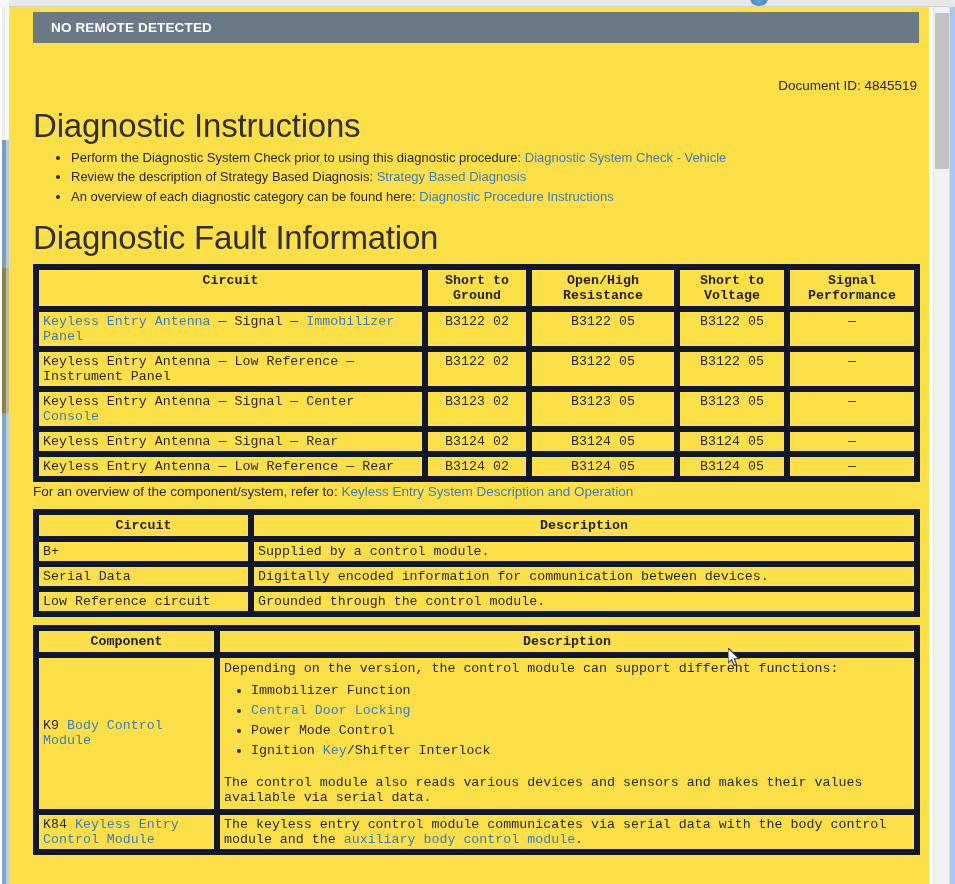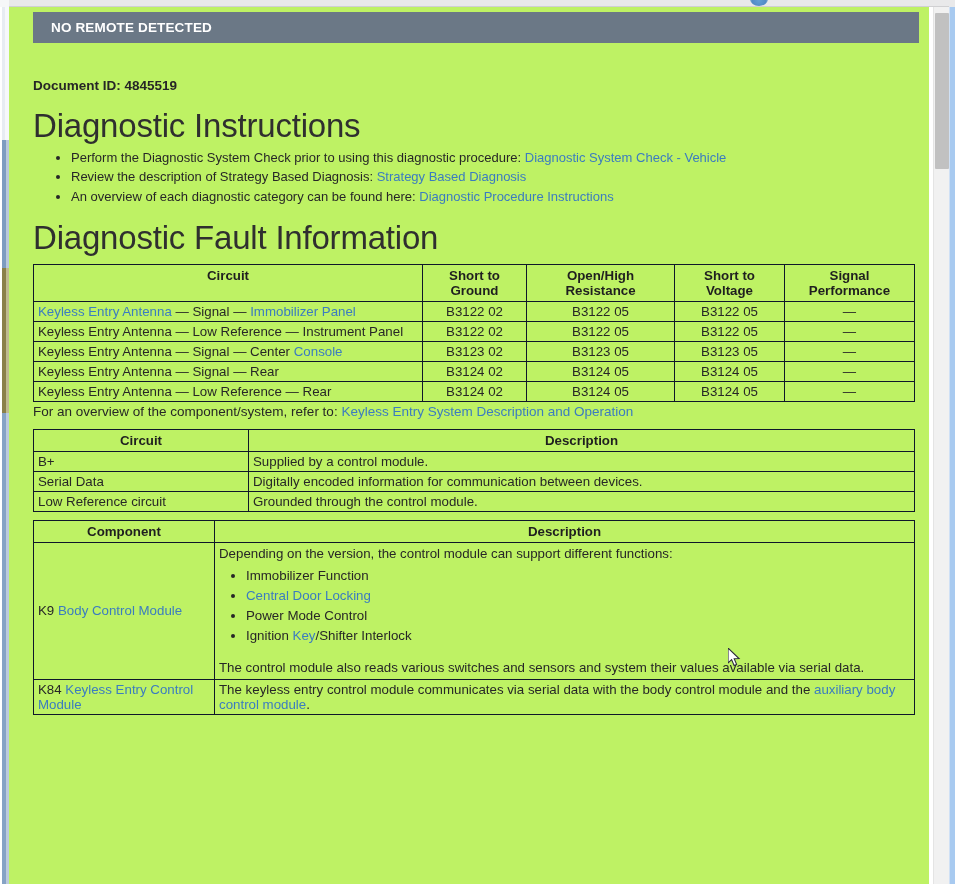--- a/index.html
+++ b/index.html
@@ -90,21 +90,21 @@
     background: #e9e9ea;
   }
 
   
   .doc {
     position: absolute;
     top: 7px;
     left: 9px;
     width: 920px;
     height: 877px;
-    background: #bef264;
+    background: #fde047;
     overflow: hidden;
   }
 
   .banner {
     margin: 5px 0 0 24px;
     width: 886px;
     height: 31px;
     background: #6b7886;
     color: #ffffff;
     font-size: 13.5px;
@@ -112,23 +112,23 @@
     letter-spacing: .15px;
     display: flex;
     align-items: center;
     padding-left: 18px;
   }
 
   .docid {
     margin-top: 35px;
     width: 886px;
     padding-right: 2px;
-    text-align: left;
+    text-align: right;
     font-size: 13.5px;
-    font-weight: bold;
+    font-weight: normal;
     color: #262626;
   }
 
   .content { padding-left: 24px; width: 896px; }
 
   h1.section {
     font-family: "Liberation Sans", sans-serif;
     font-weight: 300;
     font-size: 33px;
     line-height: 1.05;
@@ -166,23 +166,24 @@
 
   table.dt {
     border-collapse: collapse;
     width: 881px;
     margin-top: 8px;
     font-size: 13.3px;
     color: #272727;
     table-layout: fixed;
   }
   table.dt th, table.dt td {
-    border: 1px solid #0f172a;
+    border: 6px solid #0f172a;
     padding: 2px 4px;
     vertical-align: top;
+    font-family: Liberation Mono, monospace;
   }
   table.dt th {
     font-weight: bold;
     text-align: center;
     color: #1f1f1f;
     padding: 3px 4px;
   }
   table.dt td.c { text-align: center; }
   table.dt td.l { text-align: left; }
 
@@ -360,21 +361,21 @@
             <tr>
               <td class="l mid"><span>K9 </span><a class="link">Body Control Module</a></td>
               <td class="l">
                 <div class="comp-intro">Depending on the version, the control module can support different functions:</div>
                 <ul class="comp-list">
                   <li><span>Immobilizer Function</span></li>
                   <li><a class="link">Central Door Locking</a></li>
                   <li><span>Power Mode Control</span></li>
                   <li><span>Ignition </span><a class="link">Key</a><span>/Shifter Interlock</span></li>
                 </ul>
-                <div class="comp-tail">The control module also reads various switches and sensors and system their values available via serial data.</div>
+                <div class="comp-tail">The control module also reads various devices and sensors and makes their values available via serial data.</div>
               </td>
             </tr>
             <tr>
               <td class="l"><span>K84 </span><a class="link">Keyless Entry Control Module</a></td>
               <td class="l">
                 <div><span>The keyless entry control module communicates via serial data with the body control module and the </span><a class="link">auxiliary body control module</a><span>.</span></div>
               </td>
             </tr>
           </tbody>
       </table>

